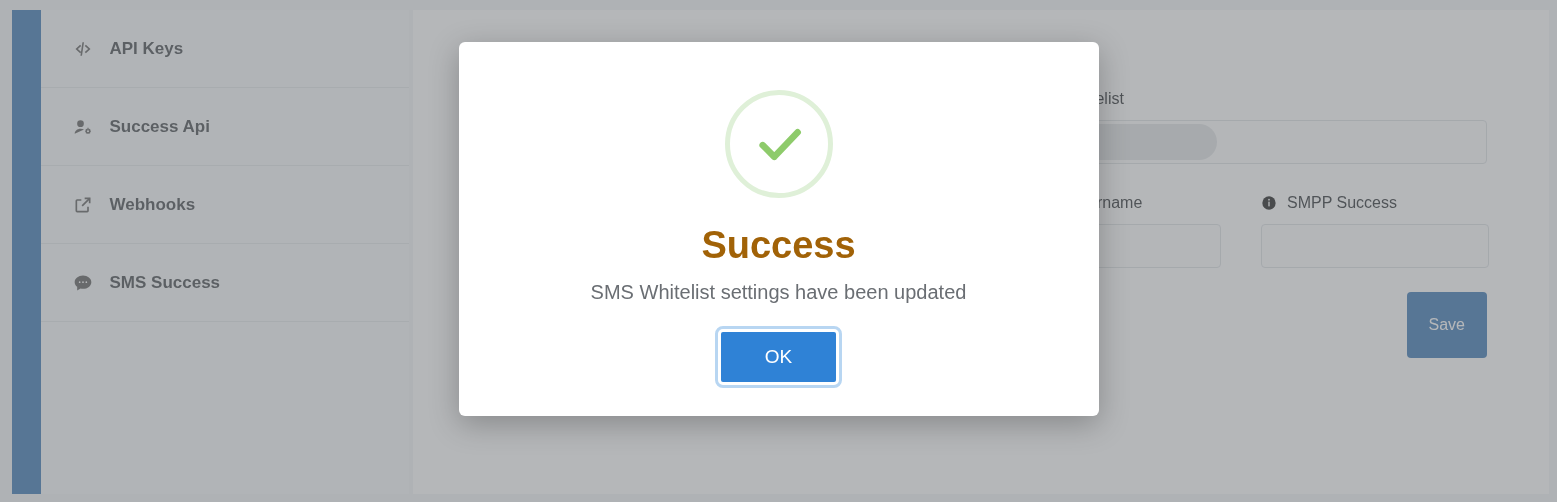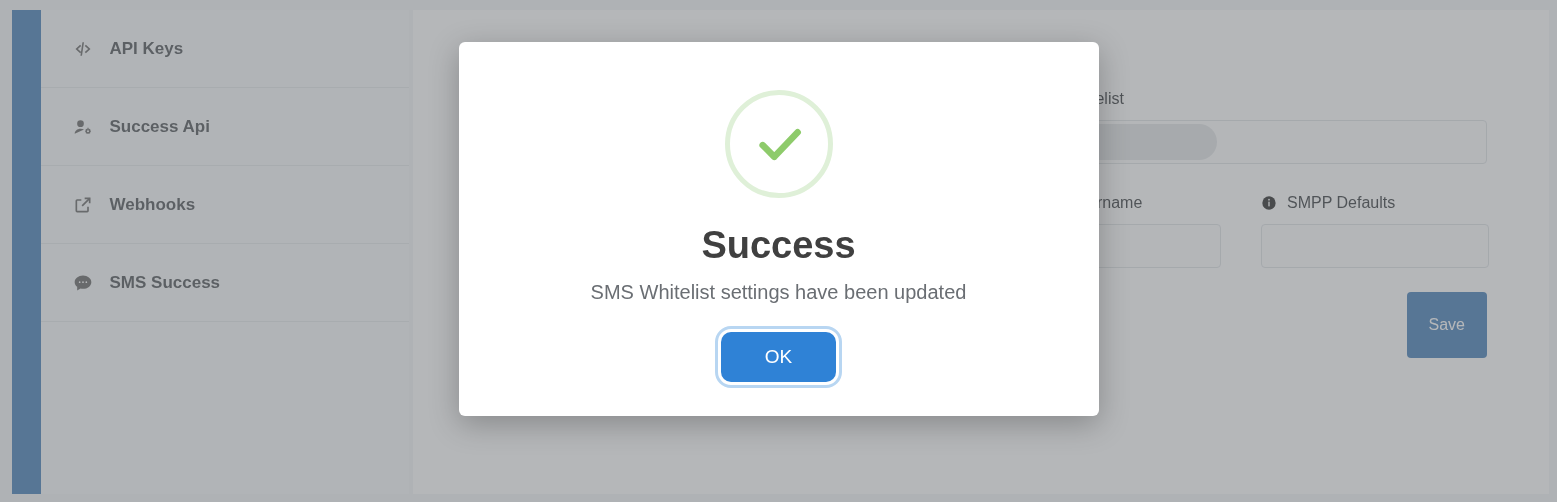--- a/index.html
+++ b/index.html
@@ -101,34 +101,34 @@
     width: 108px; height: 108px;
     border: 5px solid #dff0d8;
     border-radius: 50%;
     display: flex; align-items: center; justify-content: center;
     color: #8ecb6b;
     margin-bottom: 26px;
   }
   .modal-title {
     font-size: 38px;
     font-weight: 600;
-    color: #404040;
+    color: #a16207;
     margin-bottom: 14px;
   }
   .modal-msg {
     font-size: 20px;
     color: #6a6e73;
     margin-bottom: 28px;
     text-align: center;
   }
   .ok-btn {
     background: #2f82d6;
     color: #fff;
     border: none;
-    border-radius: 10px;
+    border-radius: 2px;
     font-size: 19px;
     padding: 14px 44px;
     cursor: pointer;
     outline: 3px solid #b8d6f2;
     outline-offset: 3px;
   }
 
   svg { display: block; }
 </style>
 </head>
@@ -218,21 +218,21 @@
         </div>
         <div class="form-group">
           <label class="form-label">
             <span class="info">
               <svg viewBox="0 0 24 24" width="16" height="16" fill="currentColor">
                   <circle cx="12" cy="12" r="10"></circle>
                   <rect x="11" y="10" width="2" height="7" fill="#fff"></rect>
                   <circle cx="12" cy="7" r="1.3" fill="#fff"></circle>
                 </svg>
             </span>
-            <span>SMPP Defaults</span>
+            <span>SMPP Success</span>
           </label>
           <input type="password" class="form-input narrow" value="" style="">
         </div>
       </div>
 
       <div class="save-row">
         <button class="save-btn">Save</button>
       </div>
     </div>
   </main>

